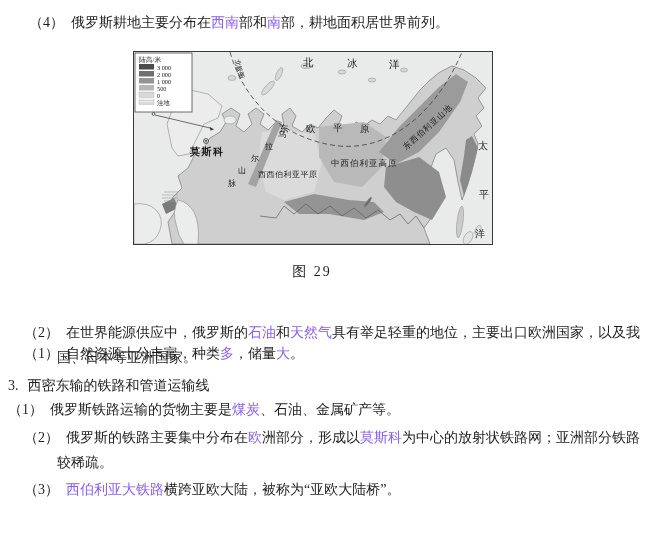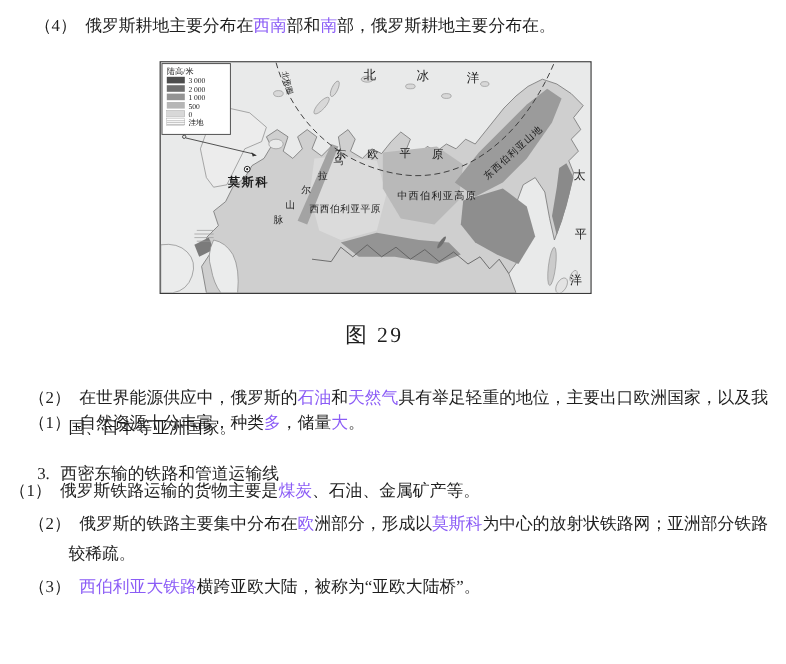--- a/index.html
+++ b/index.html
@@ -8,29 +8,29 @@
     font-family:"Liberation Serif","DejaVu Serif",serif;color:#1e1e1e;font-size:14px;
   }
   .line{position:absolute;margin:0;line-height:25px;white-space:nowrap;}
   .wrap{white-space:normal;}
   .hl{color:#8b5cf6;}
   .num{margin-right:7px;}
   .headnum{margin-right:9px;}
   .item-hang{position:absolute;margin:0;left:57px;width:592px;text-indent:-33px;line-height:25px;}
   .map-frame{position:absolute;left:133px;top:51px;width:358px;height:192px;border:1px solid #3a3a3a;background:#e9eaea;}
   .map-frame svg{display:block;}
-  .caption{position:absolute;left:133px;top:249px;width:358px;text-align:center;font-size:18px;letter-spacing:2px;}
+  .caption{position:absolute;left:133px;top:249px;width:358px;text-align:center;font-size:14px;letter-spacing:2px;}
   svg text{font-family:"Liberation Serif","DejaVu Serif",serif;fill:#1b1b1b;}
 </style>
 </head>
 <body>
 
 <div class="page">
 
-  <p class="line" style="left:29px;top:10px;"><span class="num">（4）</span><span>俄罗斯耕地主要分布在</span><span class="hl">西南</span><span>部和</span><span class="hl">南</span><span>部，俄罗斯耕地主要分布在。</span></p>
+  <p class="line" style="left:29px;top:10px;"><span class="num">（4）</span><span>俄罗斯耕地主要分布在</span><span class="hl">西南</span><span>部和</span><span class="hl">南</span><span>部，耕地面积居世界前列。</span></p>
 
   <div class="map-frame">
     <svg width="358" height="192" viewBox="0 0 358 192">
 
       <rect x="0" y="0" width="358" height="192" fill="#e9eaea"></rect>
 
       <path d="M38,96 L33,72 41,50 56,38 74,42 88,54 84,66 70,72 62,88 55,102 44,104 Z" fill="#ececec" stroke="#8a8a8a" stroke-width="0.6"></path>
 
       <path d="M60,104 70,96 76,86 86,80 92,70 88,62 97,56 106,62 102,74 110,80 118,72 114,62 122,56 130,62 126,72 134,78 142,70 150,74 148,62 156,56 162,64 158,74 168,80 176,72 184,76 192,66 200,58 208,64 204,74 214,78 222,70 230,74 238,68 246,72 254,64 262,68 270,58 278,48 286,38 296,28 306,20 318,14 330,18 342,26 352,36 344,46 350,56 342,64 348,74 340,82 344,92 340,110 334,132 328,148 324,130 320,108 312,96 302,102 296,118 306,142 300,162 290,176 296,192 38,192 34,170 42,158 38,146 48,136 44,124 54,116 Z" fill="#cfcfcf" stroke="#7a7a7a" stroke-width="0.7"></path>
 
@@ -125,18 +125,18 @@
         <text x="345" y="146">平</text>
         <text x="341" y="185">洋</text>
       </g>
     </svg>
   </div>
   <p class="caption">图 29</p>
 
   <p class="line" style="left:24px;top:295px;margin-top:46px;"><span class="num">（1）</span><span>自然资源十分丰富，种类</span><span class="hl">多</span><span>，储量</span><span class="hl">大</span><span>。</span></p>
   <p class="item-hang wrap" style="top:320px;"><span class="num">（2）</span><span>在世界能源供应中，俄罗斯的</span><span class="hl">石油</span><span>和</span><span class="hl">天然气</span><span>具有举足轻重的地位，主要出口欧洲国家，以及我国、日本等亚洲国家。</span></p>
 
-  <p class="line" style="left:8px;top:383px;margin-left:23px;"><span class="headnum">3.</span><span>西密东输的铁路和管道运输线</span></p>
+  <p class="line" style="left:8px;top:373px;"><span class="headnum">3.</span><span>西密东输的铁路和管道运输线</span></p>
   <p class="line" style="left:8px;top:397px;"><span class="num">（1）</span><span>俄罗斯铁路运输的货物主要是</span><span class="hl">煤炭</span><span>、石油、金属矿产等。</span></p>
   <p class="item-hang wrap" style="top:425px;"><span class="num">（2）</span><span>俄罗斯的铁路主要集中分布在</span><span class="hl">欧</span><span>洲部分，形成以</span><span class="hl">莫斯科</span><span>为中心的放射状铁路网；亚洲部分铁路较稀疏。</span></p>
   <p class="line" style="left:24px;top:477px;"><span class="num">（3）</span><span class="hl">西伯利亚大铁路</span><span>横跨亚欧大陆，被称为“亚欧大陆桥”。</span></p>
 
 </div>
 
 </body></html>

